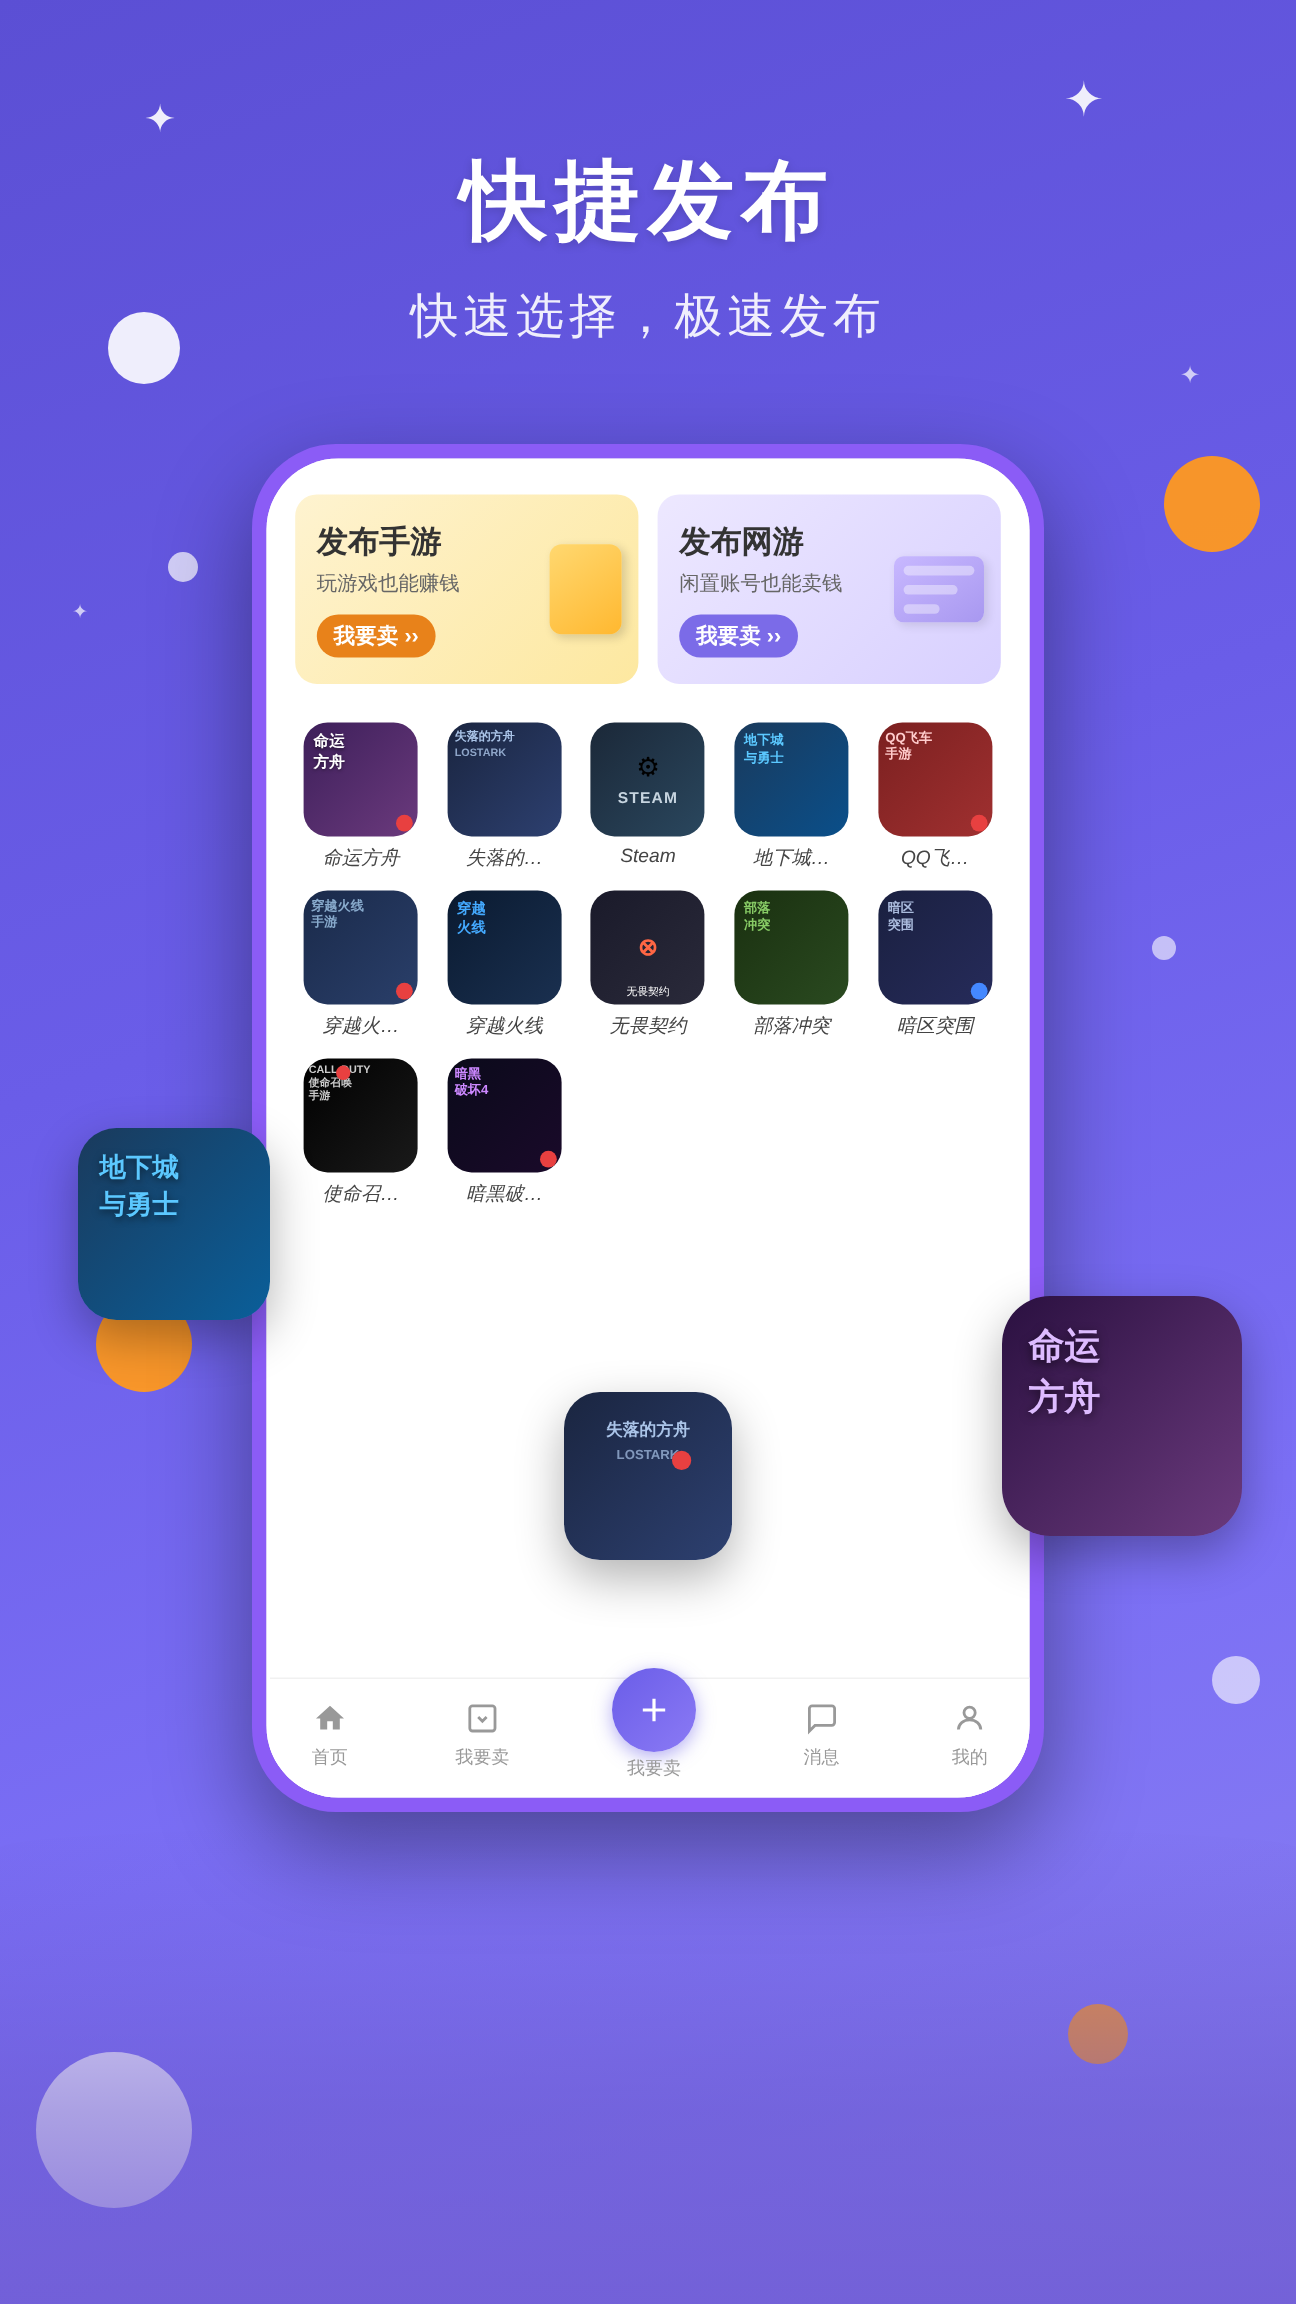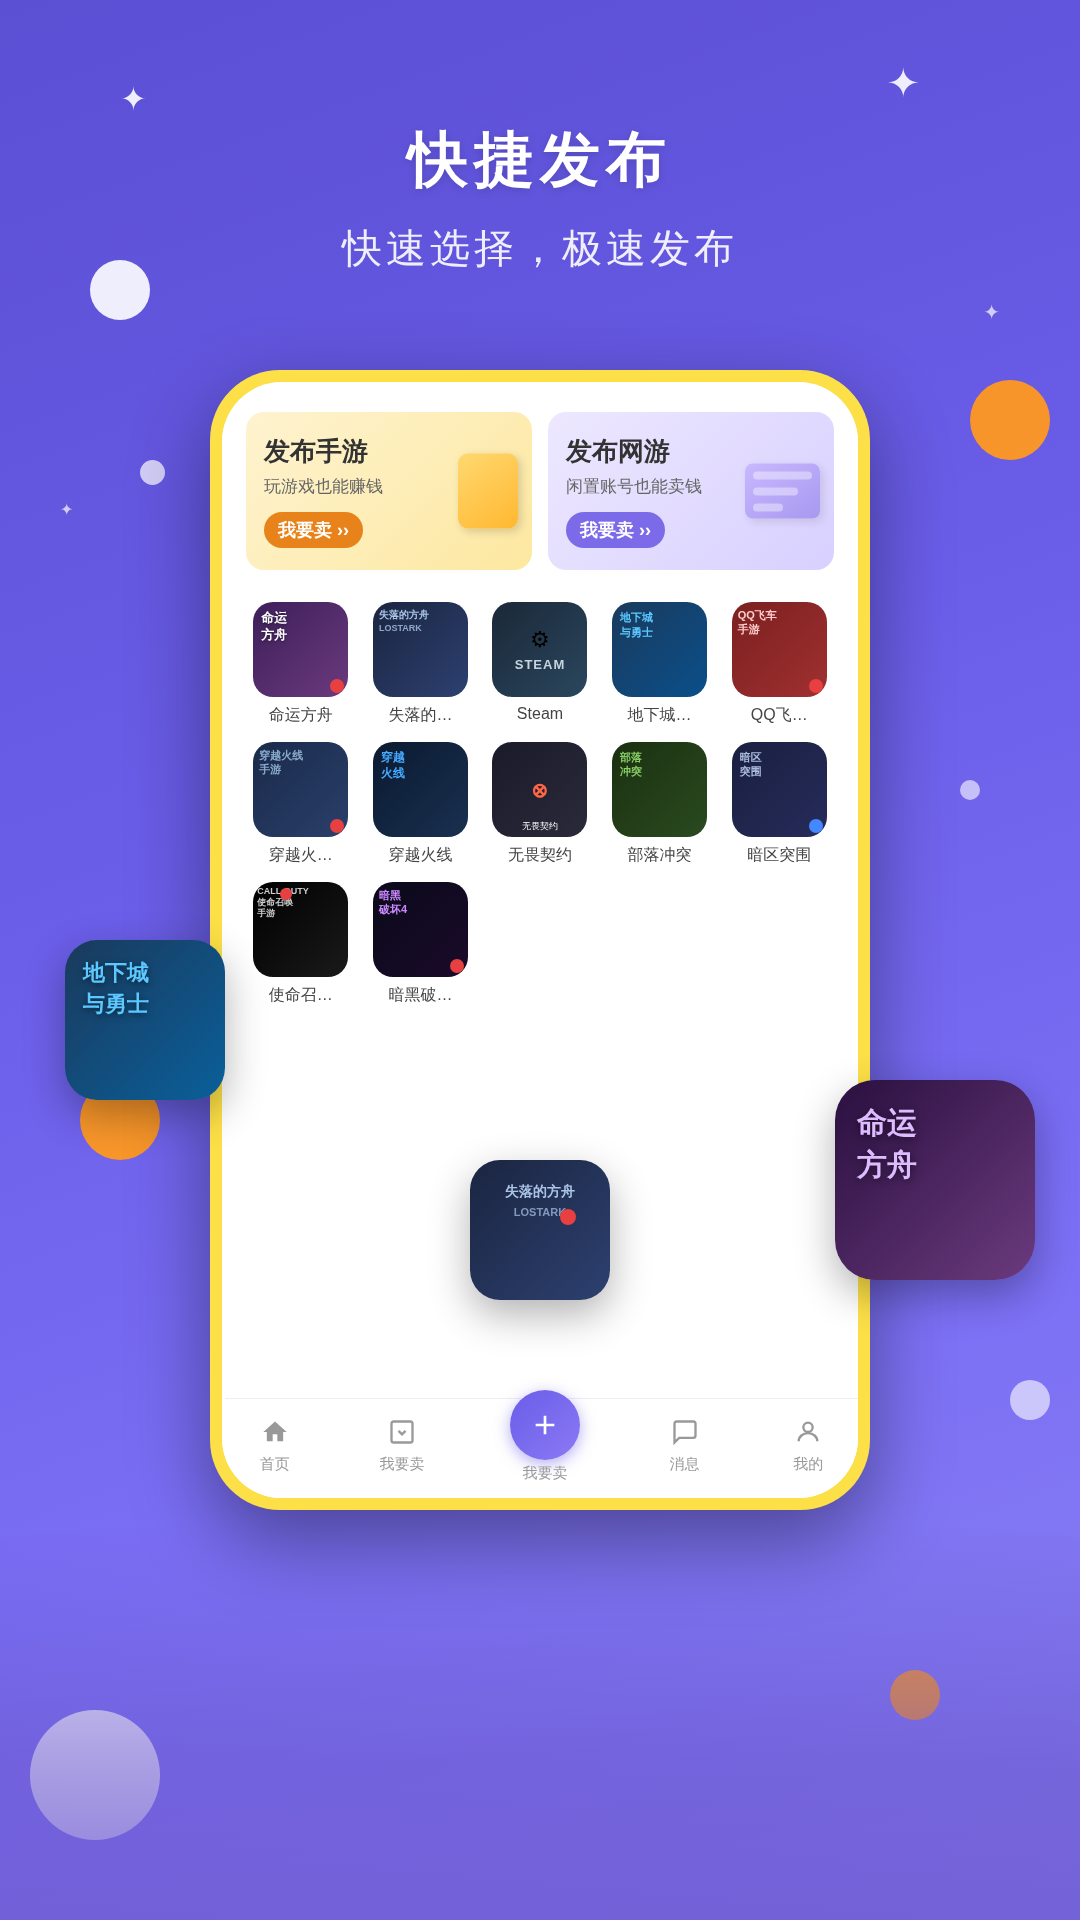--- a/index.html
+++ b/index.html
@@ -21,21 +21,21 @@
     }
 
     
     .hero-section {
       text-align: center;
       padding-top: 120px;
       position: relative;
       z-index: 2;
     }
     .hero-title {
-      font-size: 60px;
+      font-size: 72px;
       font-weight: 800;
       color: white;
       letter-spacing: 6px;
       text-shadow: 0 2px 8px rgba(0,0,0,0.15);
     }
     .hero-subtitle {
       font-size: 40px;
       color: rgba(255,255,255,0.9);
       margin-top: 20px;
       letter-spacing: 4px;
@@ -47,21 +47,21 @@
       top: 370px;
       left: 50%;
       transform: translateX(-50%);
       width: 660px;
       height: 1200px;
       z-index: 5;
     }
     .phone-frame {
       width: 660px;
       height: 1140px;
-      background: #fde047;
+      background: #8b5cf6;
       border-radius: 70px;
       padding: 12px;
       box-shadow: 0 30px 80px rgba(0,0,0,0.4);
       position: relative;
     }
     .phone-screen {
       width: 100%;
       height: 100%;
       background: #f5f5f5;
       border-radius: 60px;
@@ -190,20 +190,21 @@
       background: #e84040;
     }
     .game-name {
       font-size: 16px;
       color: #444;
       text-align: center;
       width: 95px;
       white-space: nowrap;
       overflow: hidden;
       text-overflow: ellipsis;
+      font-style: italic;
     }
 
     
     .icon-mingyu { background: linear-gradient(135deg, #3d1f5a, #6b3a7d); }
     .icon-shiluo { background: linear-gradient(135deg, #1a2540, #2d4070); }
     .icon-steam { background: linear-gradient(135deg, #1b2838, #2a475e); }
     .icon-dixia { background: linear-gradient(135deg, #1a3a5c, #0a4f8a); }
     .icon-qq { background: linear-gradient(135deg, #7b2020, #a03030); }
     .icon-chuan1 { background: linear-gradient(135deg, #1a2a4a, #2a3f6a); }
     .icon-chuan2 { background: linear-gradient(135deg, #0a1a30, #1a3050); }

